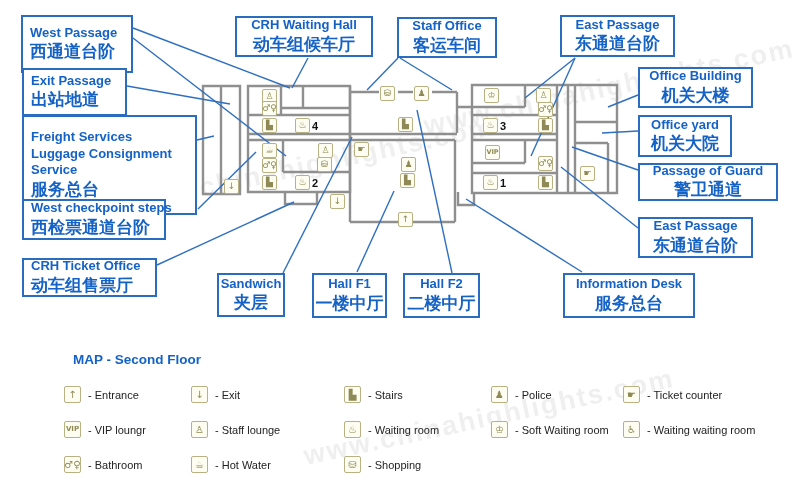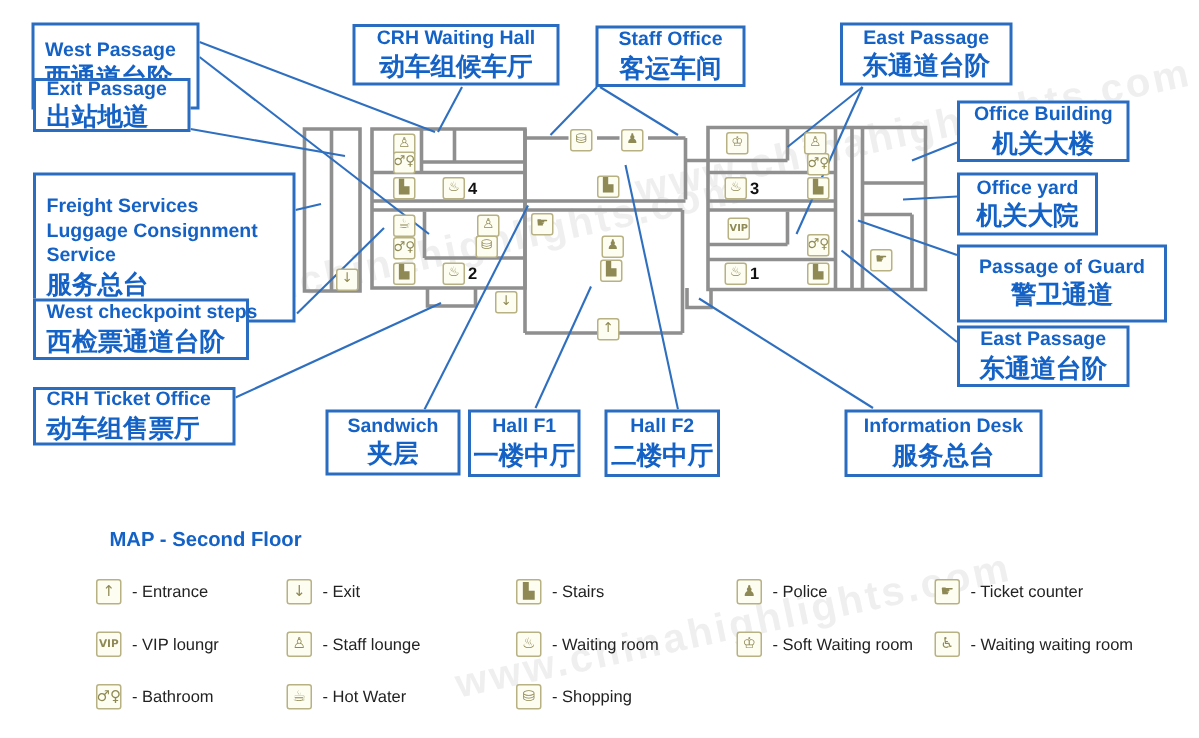--- a/index.html
+++ b/index.html
@@ -80,21 +80,21 @@
       <path d="M357,272 L394,191"></path>
       <path d="M452,273 L417,110"></path>
       <path d="M582,272 L466,199"></path>
     </g>
   </svg>
 
   <div class="callout left" style="left:21px;top:15px;width:112px;height:58px">
     <div class="ln">West Passage</div>
     <div class="ln zh">西通道台阶</div>
   </div>
-  <div class="callout left" style="left:22px;top:52px;width:105px;height:36px">
+  <div class="callout left" style="left:22px;top:68px;width:105px;height:48px">
     <div class="ln">Exit Passage</div>
     <div class="ln zh">出站地道</div>
   </div>
   <div class="callout left" style="left:22px;top:115px;width:175px;height:100px">
     <div class="ln">Freight Services</div>
     <div class="ln">Luggage Consignment</div>
     <div class="ln">Service</div>
     <div class="ln zh">服务总台</div>
   </div>
   <div class="callout left" style="left:22px;top:199px;width:144px;height:41px">
@@ -118,29 +118,29 @@
     <div class="ln zh">东通道台阶</div>
   </div>
   <div class="callout center" style="left:638px;top:67px;width:115px;height:41px">
     <div class="ln">Office Building</div>
     <div class="ln zh">机关大楼</div>
   </div>
   <div class="callout center" style="left:638px;top:115px;width:94px;height:42px">
     <div class="ln">Office yard</div>
     <div class="ln zh">机关大院</div>
   </div>
-  <div class="callout center" style="left:638px;top:163px;width:140px;height:52px">
+  <div class="callout center" style="left:638px;top:163px;width:140px;height:38px">
     <div class="ln">Passage of Guard</div>
     <div class="ln zh">警卫通道</div>
   </div>
   <div class="callout center" style="left:638px;top:217px;width:115px;height:41px">
     <div class="ln">East Passage</div>
     <div class="ln zh">东通道台阶</div>
   </div>
-  <div class="callout center" style="left:217px;top:273px;width:90px;height:44px">
+  <div class="callout center" style="left:217px;top:273px;width:68px;height:44px">
     <div class="ln">Sandwich</div>
     <div class="ln zh">夹层</div>
   </div>
   <div class="callout center" style="left:312px;top:273px;width:75px;height:45px">
     <div class="ln">Hall F1</div>
     <div class="ln zh">一楼中厅</div>
   </div>
   <div class="callout center" style="left:403px;top:273px;width:77px;height:45px">
     <div class="ln">Hall F2</div>
     <div class="ln zh">二楼中厅</div>

